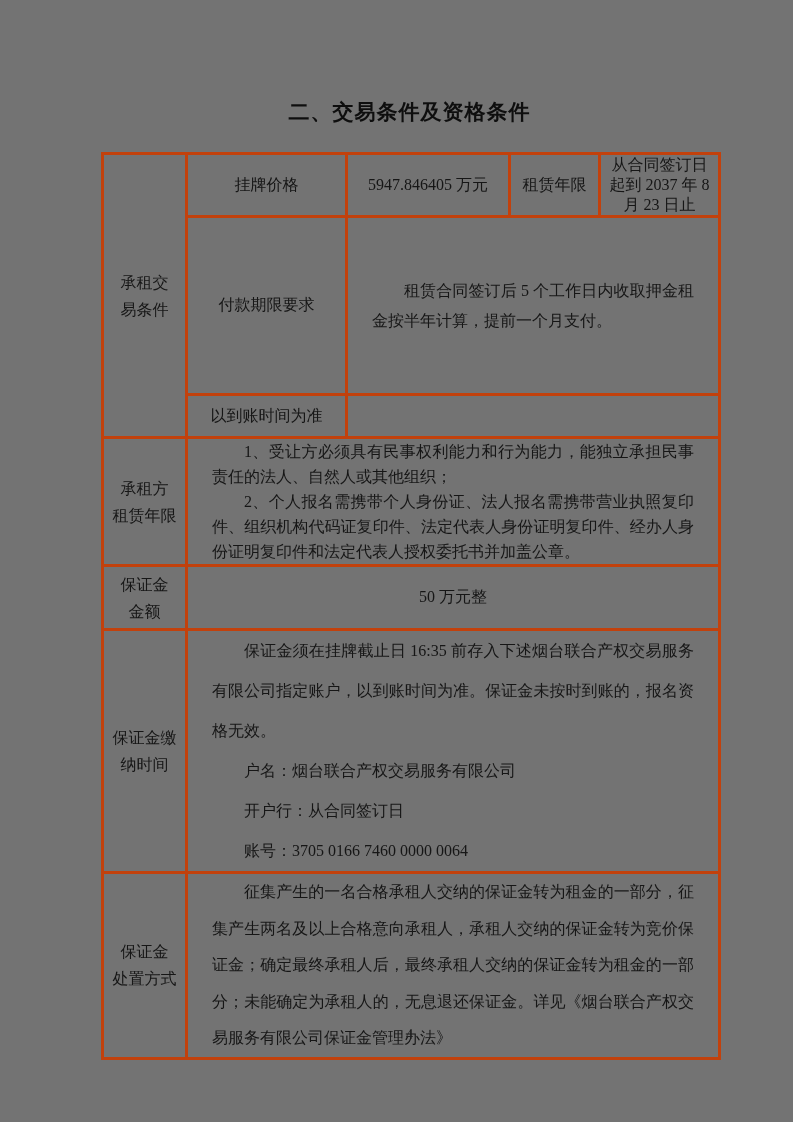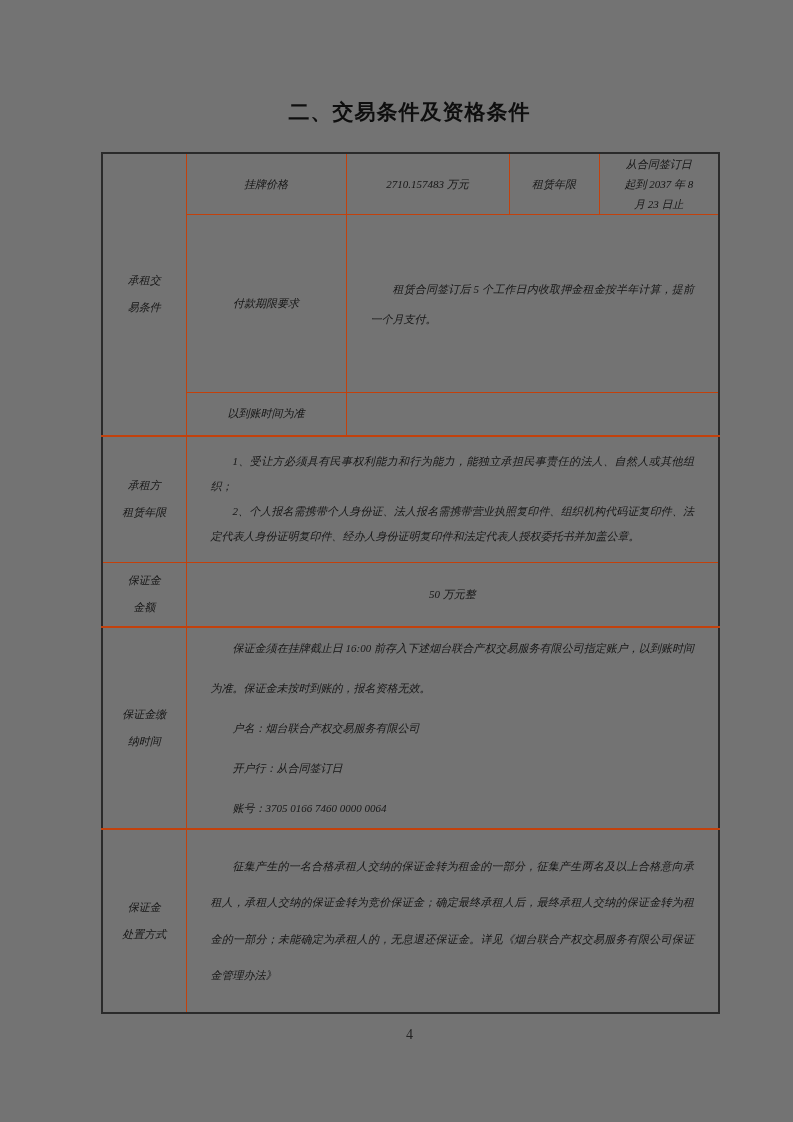--- a/index.html
+++ b/index.html
@@ -17,23 +17,23 @@
     position:absolute; top:98px; left:101px; width:617px;
     text-align:center; font-size:21px; font-weight:bold;
     letter-spacing:1px; color:#0e0e0e;
   }
   table.main {
     position:absolute; top:152px; left:101px; width:617px;
     border-collapse:collapse; table-layout:fixed;
     border:2px solid #2a2a2a;
   }
   table.main td {
-    border:1px solid #c2410c;
-    font-size:11px; color:#161616;
-    vertical-align:middle; overflow:hidden;font-style:italic;
+    border:3px solid #c2410c;
+    font-size:16px; color:#161616;
+    vertical-align:middle; overflow:hidden;
   }
   tr.r4 td, tr.r6 td, tr.r7 td { border-top-width:2px; }
   .center { text-align:center; }
   .prewrap { white-space:pre-line; }
   .label-cell {
     text-align:center; white-space:pre-line;
     line-height:27px; font-size:16px;
   }
   .term-cell { line-height:20px; font-size:15px; padding:0 2px; }
   .para-cell { padding:0 24px; vertical-align:middle; }
@@ -67,21 +67,21 @@
       <col style="width:160px">
       <col style="width:163px">
       <col style="width:90px">
       <col style="width:120px">
     </colgroup>
     <tbody>
       <tr class="r1">
         <td class="label-cell" rowspan="3">承租交
 易条件</td>
         <td class="center">挂牌价格</td>
-        <td class="center">2710.157483 万元</td>
+        <td class="center">5947.846405 万元</td>
         <td class="center">租赁年限</td>
         <td class="center prewrap term-cell">从合同签订日
 起到 2037 年 8
 月 23 日止</td>
       </tr>
       <tr class="r2">
         <td class="center">付款期限要求</td>
         <td class="para-cell" colspan="3">
           <p class="lh30">租赁合同签订后 5 个工作日内收取押金租金按半年计算，提前一个月支付。</p>
         </td>
@@ -100,21 +100,21 @@
       </tr>
       <tr class="r5">
         <td class="label-cell">保证金
 金额</td>
         <td class="center" colspan="4">50 万元整</td>
       </tr>
       <tr class="r6">
         <td class="label-cell">保证金缴
 纳时间</td>
         <td class="para-cell lh40" colspan="4">
-          <p>保证金须在挂牌截止日 16:00 前存入下述烟台联合产权交易服务有限公司指定账户，以到账时间为准。保证金未按时到账的，报名资格无效。</p>
+          <p>保证金须在挂牌截止日 16:35 前存入下述烟台联合产权交易服务有限公司指定账户，以到账时间为准。保证金未按时到账的，报名资格无效。</p>
           <p>户名：烟台联合产权交易服务有限公司</p>
           <p>开户行：从合同签订日</p>
           <p>账号：3705 0166 7460 0000 0064</p>
         </td>
       </tr>
       <tr class="r7">
         <td class="label-cell">保证金
 处置方式</td>
         <td class="para-cell lh36" colspan="4">
           <p>征集产生的一名合格承租人交纳的保证金转为租金的一部分，征集产生两名及以上合格意向承租人，承租人交纳的保证金转为竞价保证金；确定最终承租人后，最终承租人交纳的保证金转为租金的一部分；未能确定为承租人的，无息退还保证金。详见《烟台联合产权交易服务有限公司保证金管理办法》</p>

